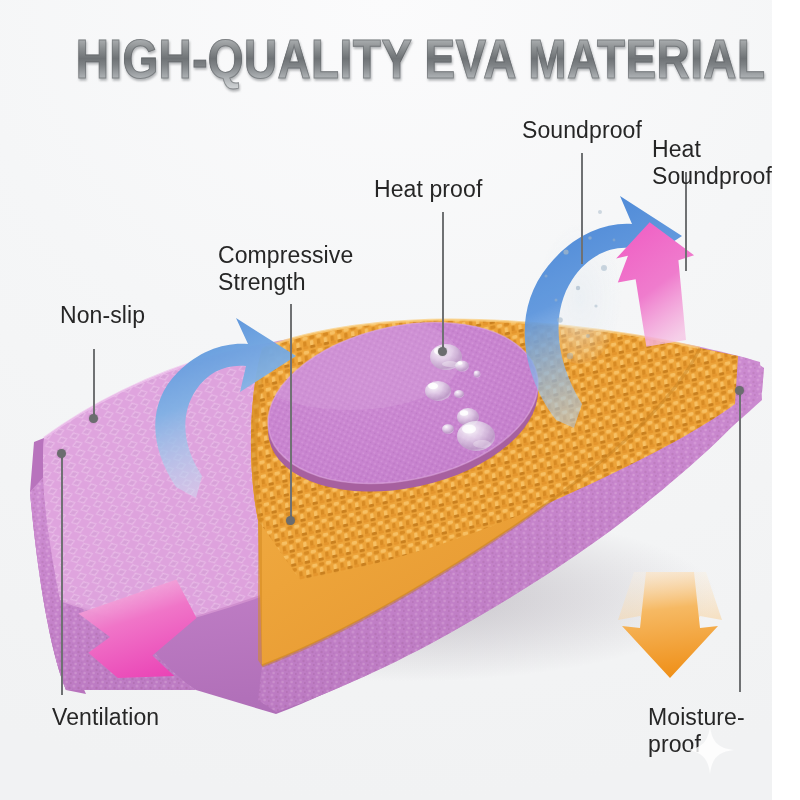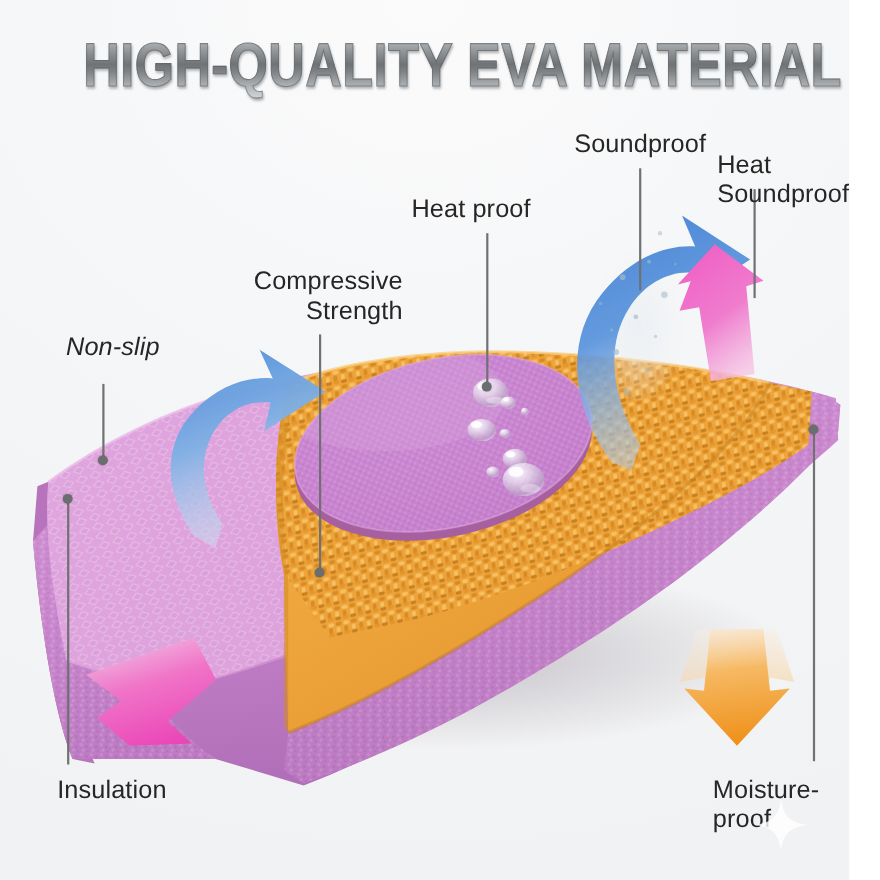--- a/index.html
+++ b/index.html
@@ -48,21 +48,21 @@
 
   
   .label{
     position:absolute;
     color:#262626;
     font-size:23px;
     line-height:1.18;
     white-space:pre-line;
     letter-spacing:0.1px;
   }
-  .label.ctr{ text-align:right; }
+  .label.ctr{ text-align:left; }
 
   
   .leader{
     position:absolute;
     background:#6f7173;
     width:1.6px;
     transform-origin:top center;
   }
   .dot{
     position:absolute;
@@ -437,32 +437,32 @@
   <div class="leader" style="left:581px; top:153px; height:111px;"></div>
 
   <div class="leader" style="left:685px; top:172px; height:99px;"></div>
 
   <div class="leader" style="left:61px; top:452px; height:243px;"></div>
   <div class="dot" style="left:57px; top:449px;"></div>
 
   <div class="leader" style="left:739px; top:390px; height:302px;"></div>
   <div class="dot" style="left:735px; top:386px;"></div>
 
-  <div class="label" style="left:60px; top:302px;font-style:italic;">Non-slip</div>
+  <div class="label" style="left:60px; top:302px;">Non-slip</div>
 
   <div class="label ctr" style="left:218px; top:242px; width:148px;">Compressive
 Strength</div>
 
   <div class="label" style="left:374px; top:176px;">Heat proof</div>
 
   <div class="label" style="left:522px; top:117px;">Soundproof</div>
 
   <div class="label" style="left:652px; top:136px;">Heat Soundproof</div>
 
-  <div class="label" style="left:52px; top:704px;">Insulation</div>
+  <div class="label" style="left:52px; top:704px;">Ventilation</div>
 
   <div class="label" style="left:648px; top:704px;">Moisture-proof</div>
 
   <svg id="sparkle" viewBox="0 0 52 52">
     <path d="M26 2 C28 18 34 24 50 26 C34 28 28 34 26 50 C24 34 18 28 2 26 C18 24 24 18 26 2 Z" fill="#ffffff" opacity="0.95"></path>
   </svg>
 
 </div>
 
 </body></html>

